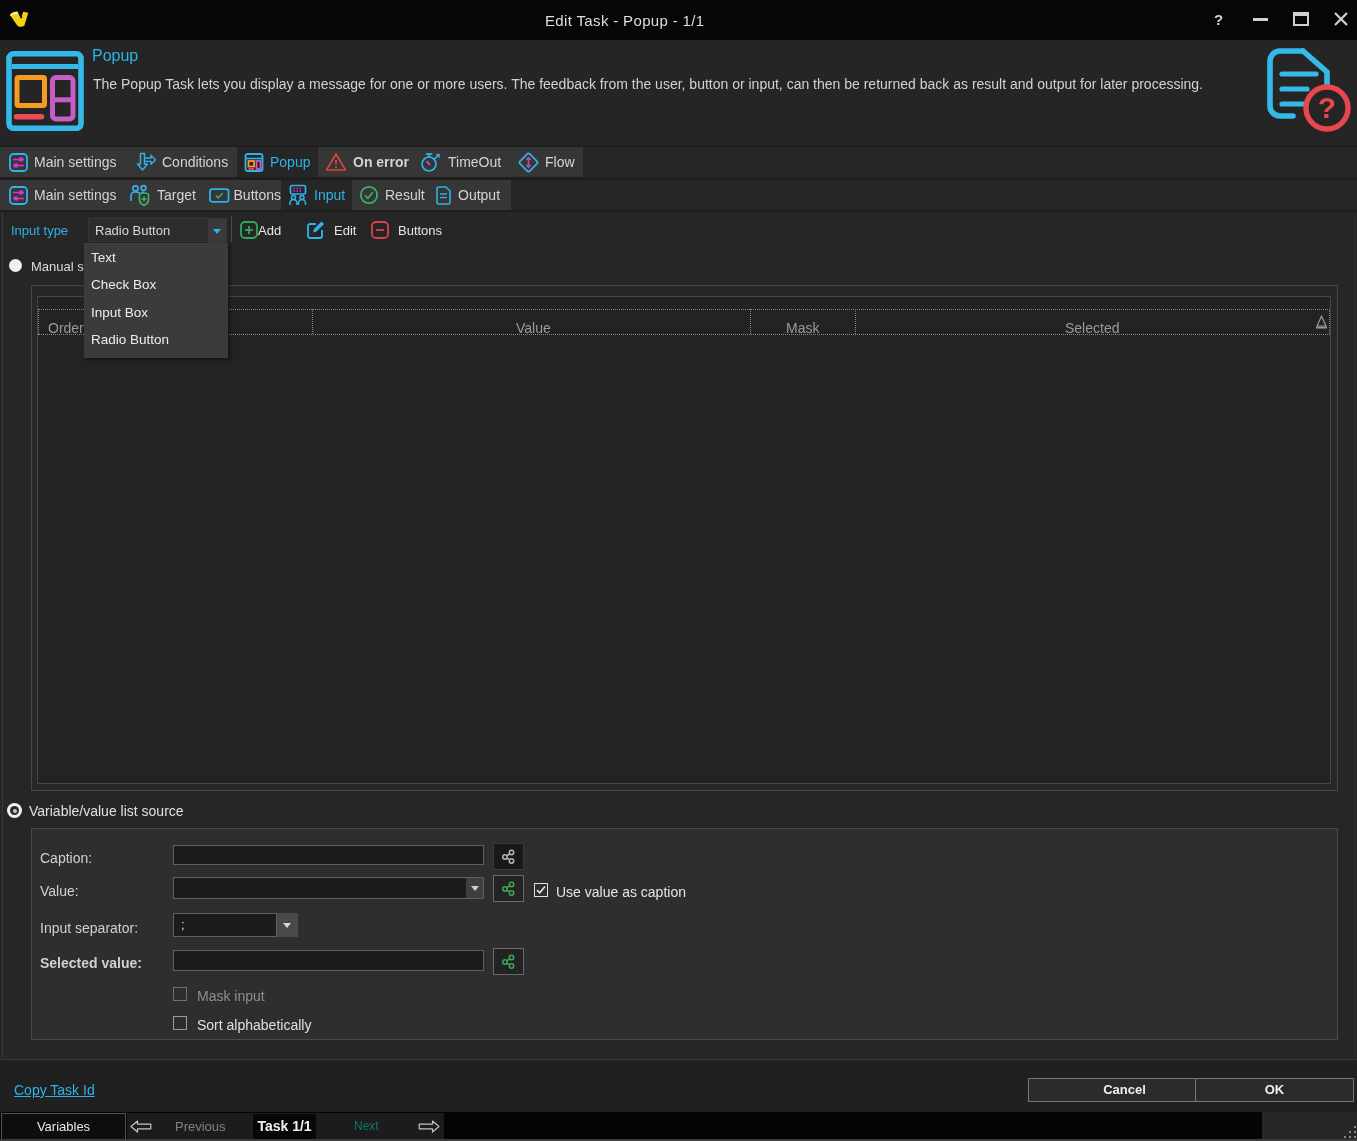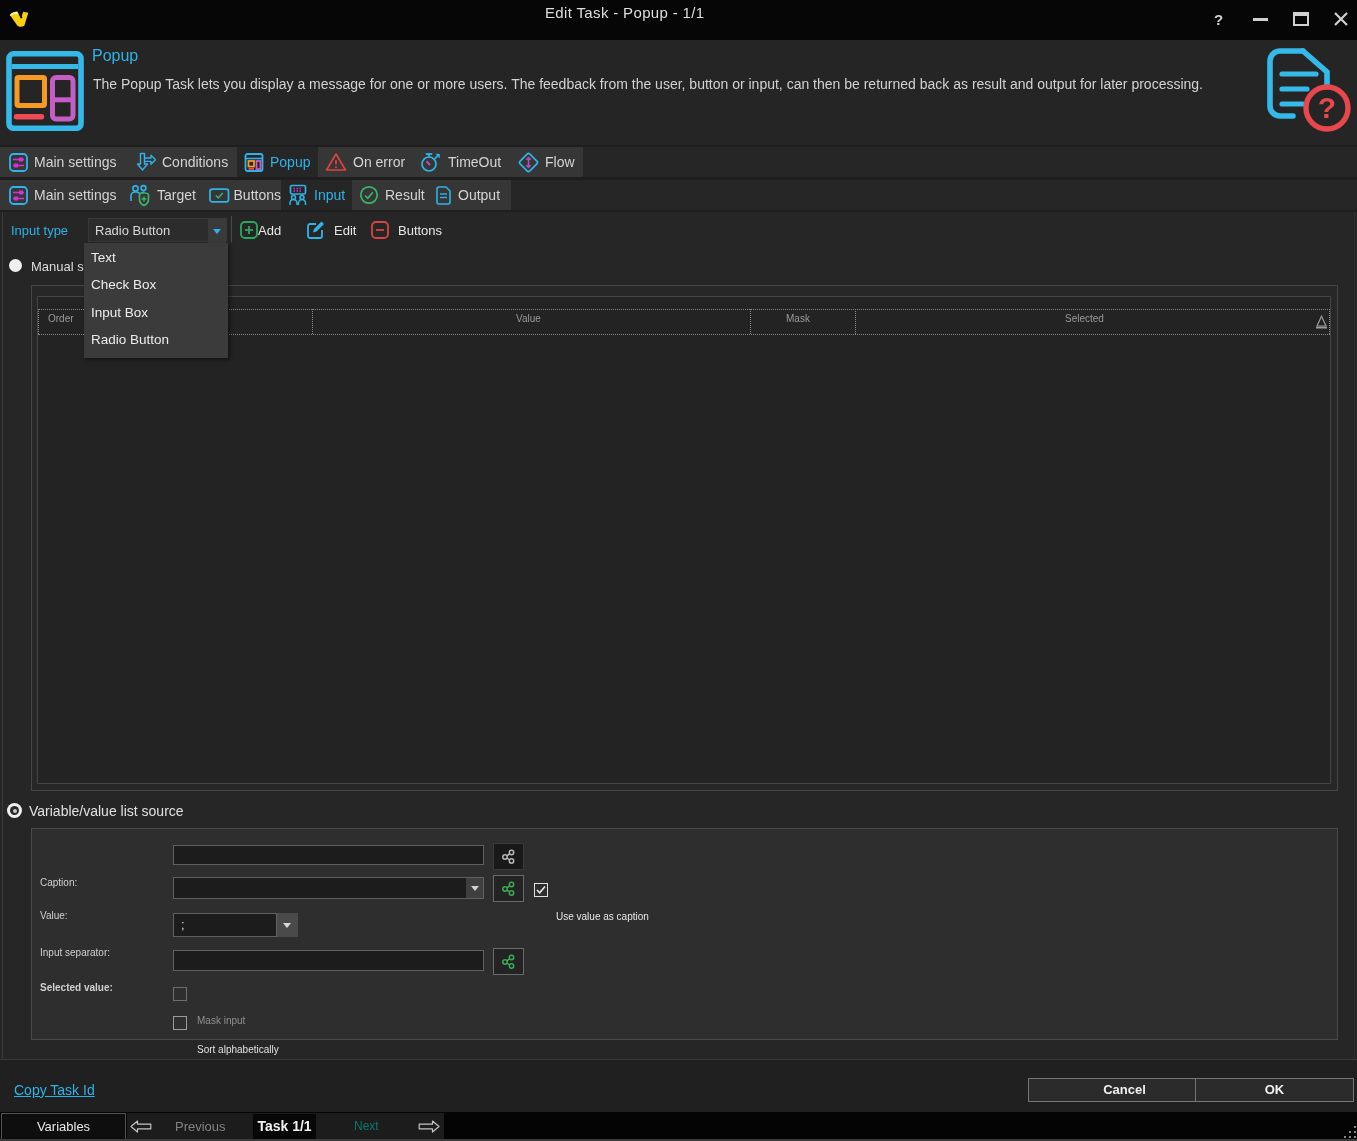--- a/index.html
+++ b/index.html
@@ -1,21 +1,21 @@
 <!DOCTYPE html>
 <html><head><meta charset="utf-8"><title>Edit Task - Popup - 1/1</title>
 <style>
 *{margin:0;padding:0;box-sizing:border-box;}
 html,body{width:1357px;height:1141px;background:#262626;font-family:"Liberation Sans",sans-serif;overflow:hidden;position:relative;}
 .abs{position:absolute;}
 .txt{font-size:13px;color:#dcdcdc;white-space:nowrap;}
 .cyan{color:#2db3e8;}
 
 #titlebar{left:0;top:0;width:1357px;height:40px;background:#060606;}
-#title{left:545px;top:4px;font-size:15px;color:#dedede;letter-spacing:0.35px;}
+#title{left:545px;top:12px;font-size:15px;color:#dedede;letter-spacing:0.35px;}
 .tbtn{top:11px;color:#d0d0d0;}
 
 #header{left:0;top:40px;width:1357px;height:106px;background:#252525;}
 #hticon{left:6px;top:51px;}
 #htitle{left:92px;top:47px;font-size:16px;color:#2db3e8;}
 #hdesc{left:93px;top:76px;font-size:14px;color:#d2d2d2;}
 #helpicon{left:1263px;top:47px;}
 
 .tabrow{height:30px;background:#363636;display:flex;align-items:center;}
 #tabs1{left:0;top:147px;width:583px;}
@@ -39,30 +39,30 @@
 .radio{width:13px;height:13px;border-radius:50%;}
 #radio1{left:9px;top:259px;background:#f0f0f0;}
 #radio2{left:7px;top:803px;width:15px;height:15px;background:#f0f0f0;border-radius:50%;}
 #radio2 .inner{position:absolute;left:3px;top:3px;width:9px;height:9px;border-radius:50%;background:#2a2a2a;}
 #radio2 .dot{position:absolute;left:5.5px;top:5.5px;width:4px;height:4px;border-radius:50%;background:#c8c8c8;}
 
 #gbox1{left:31px;top:285px;width:1307px;height:506px;border:1px solid #464646;background:#272727;}
 #listv{left:37px;top:296px;width:1294px;height:488px;border:1px solid #454545;background:#232323;}
 .doth{position:absolute;border-top:1px dotted #888;height:0;}
 .dotv{position:absolute;border-left:1px dotted #888;width:0;}
-.hcell{position:absolute;top:313px;font-size:10px;color:#9a9a9a;}
+.hcell{position:absolute;top:320px;font-size:14px;color:#9a9a9a;}
 #gbox2{left:31px;top:828px;width:1307px;height:212px;border:1px solid #4a4a4a;background:#2e2e2e;}
-.flabel{font-size:10px;color:#d0d0d0;white-space:nowrap;margin-top:27px;}
+.flabel{font-size:14px;color:#d0d0d0;white-space:nowrap;}
 .field{position:absolute;background:#1c1c1c;border:1px solid #616161;}
 .vbtn{position:absolute;width:31px;height:27px;background:#232323;border:1px solid #6a6a6a;}
 .cbox{position:absolute;width:14px;height:14px;border:1px solid #e0e0e0;background:transparent;}
 
 #footer{left:0;top:1059px;width:1357px;height:53px;background:#202020;border-top:1px solid #3a3a3a;}
 .fbtn{position:absolute;top:1078px;height:24px;background:#2b2b2b;border:1px solid #757575;color:#f0f0f0;font-size:13px;font-weight:bold;text-align:center;line-height:22px;}
-#bottombar{left:0;top:1112px;width:1357px;height:29px;background:#040404;}
+#bottombar{left:0;top:1112px;width:1262px;height:29px;background:#040404;}
 #vartab{position:absolute;left:1px;top:1px;width:125px;height:27px;background:#0e0e0e;border:1px solid #525252;color:#e8e8e8;font-size:13px;text-align:center;line-height:25px;}
 #navstrip{position:absolute;left:127px;top:1px;width:317px;height:27px;background:#1c1c1c;}
 #taskpatch{position:absolute;left:253px;top:2px;width:63px;height:26px;background:#070707;color:#f0f0f0;font-size:14px;font-weight:bold;text-align:center;line-height:25px;}
 </style></head>
 <body>
 <div class="abs" style="left:2px;top:212px;width:1px;height:846px;background:#3a3a3a;"></div>
 <div class="abs" style="left:1354px;top:212px;width:1px;height:846px;background:#303030;"></div>
 <div class="abs" id="titlebar"></div>
 <svg class="abs" style="left:9px;top:11px" width="20" height="17" viewBox="0 0 20 17">
   <path d="M1,4 C3,1 6,0.5 9,0.8 L12,7.5 L14.2,0.8 L19.3,1.8 L15.3,14.8 C12,16.5 9,16 7.5,13.5 Z" fill="#f4d010"></path>
@@ -113,21 +113,21 @@
         <path d="M5.5,1.5 h4 v10.5 h3 l-5,6 l-5,-6 h3 z" fill="none" stroke="#2fb3e9" stroke-width="1.4" stroke-linejoin="round"></path>
         <path d="M10,6 h6 v-2.8 l4.5,4.5 l-4.5,4.5 v-2.8 h-6" fill="none" stroke="#2fb3e9" stroke-width="1.4" stroke-linejoin="round"></path>
       </svg>Conditions</div>
   <div class="tab sel" style="width:81px;"><svg width="20" height="21" viewBox="0 0 20 21">
         <rect x="1.5" y="2" width="17" height="17" rx="2" fill="none" stroke="#2fb3e9" stroke-width="1.8"></rect>
         <line x1="2" y1="6.5" x2="18" y2="6.5" stroke="#2fb3e9" stroke-width="1.6"></line>
         <rect x="4.5" y="9" width="5.5" height="5.5" fill="none" stroke="#f59a23" stroke-width="1.8"></rect>
         <rect x="12.5" y="9" width="4" height="8" fill="none" stroke="#c45ec4" stroke-width="1.8"></rect>
         <line x1="4.5" y1="16.8" x2="10" y2="16.8" stroke="#ee4b55" stroke-width="1.8"></line>
       </svg>Popup</div>
-  <div class="tab" style="width:95px;"><svg width="22" height="20" viewBox="0 0 22 20">
+  <div class="tab" style="width:95px;font-weight:bold;"><svg width="22" height="20" viewBox="0 0 22 20">
         <path d="M11,2 L20.5,18 H1.5 Z" fill="none" stroke="#e04343" stroke-width="1.6" stroke-linejoin="round"></path>
         <line x1="11" y1="8" x2="11" y2="12.5" stroke="#e04343" stroke-width="1.7"></line>
         <circle cx="11" cy="15.3" r="1" fill="#e04343"></circle>
       </svg>On error</div>
   <div class="tab" style="width:98px;"><svg width="22" height="21" viewBox="0 0 22 21">
         <circle cx="9" cy="12" r="7" fill="none" stroke="#2fb3e9" stroke-width="1.7"></circle>
         <line x1="9" y1="5" x2="9" y2="2.5" stroke="#2fb3e9" stroke-width="1.7"></line>
         <line x1="5.8" y1="2" x2="12.2" y2="2" stroke="#2fb3e9" stroke-width="1.8"></line>
         <line x1="14.5" y1="7" x2="18.5" y2="3" stroke="#2fb3e9" stroke-width="1.6"></line>
         <path d="M16.2,2.6 l2.8,0.2 l0.2,2.8" fill="none" stroke="#2fb3e9" stroke-width="1.5"></path>

